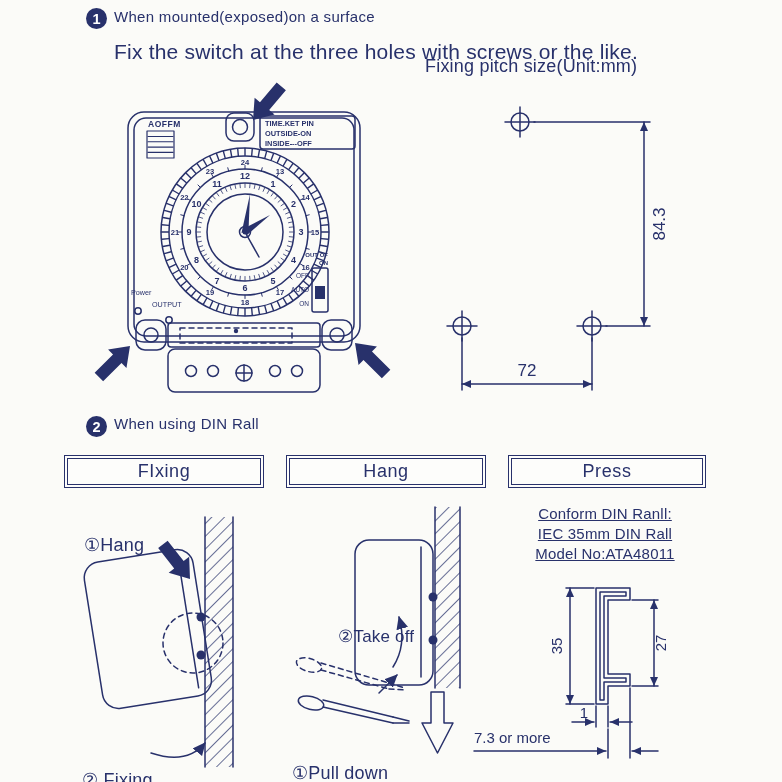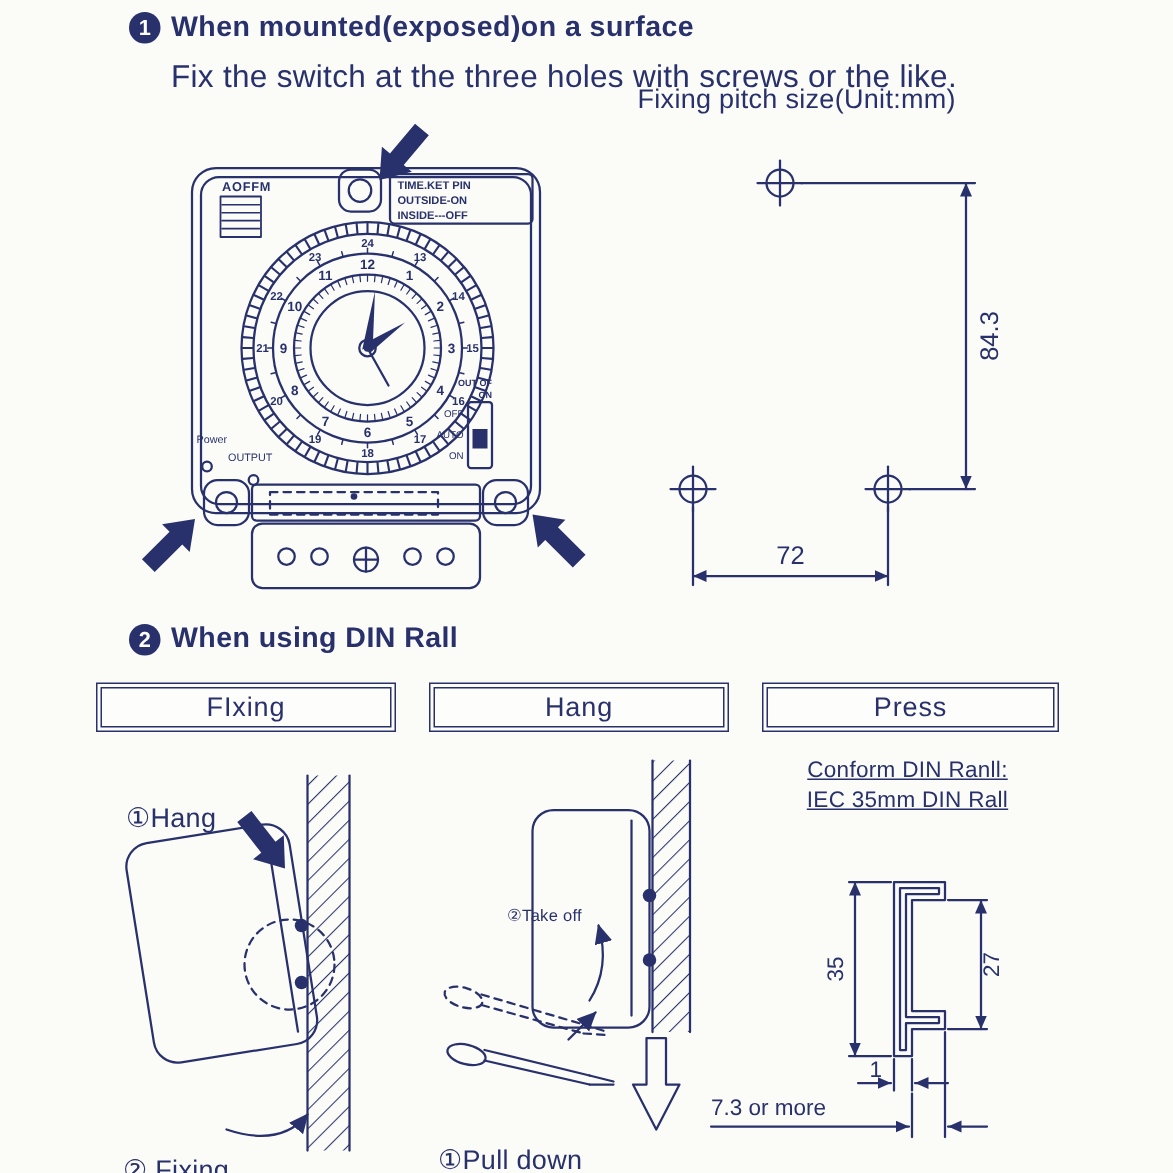--- a/index.html
+++ b/index.html
@@ -1,21 +1,21 @@
 <!DOCTYPE html>
 <html><head>
 <meta charset="utf-8">
 <style>
   html,body{margin:0;padding:0;background:#e9e9e6;}
   .page{position:relative;width:782px;height:782px;margin:0 auto;background:#fbfbf8;
         font-family:"Liberation Sans",sans-serif;color:#28316b;overflow:hidden;}
   .abs{position:absolute;}
   .badge{width:21px;height:21px;border-radius:50%;background:#28316b;color:#fff;
          font-size:14.5px;font-weight:bold;display:flex;align-items:center;justify-content:center;}
-  .h1{font-size:19px;font-weight:700;letter-spacing:.3px;white-space:nowrap;}
+  .h1{font-size:15px;font-weight:400;letter-spacing:.3px;white-space:nowrap;}
   .h2{font-size:21px;font-weight:500;letter-spacing:.2px;white-space:nowrap;}
   .tab{position:absolute;height:31px;border:1.6px solid #28316b;background:#fdfdfb;
        display:flex;align-items:center;justify-content:center;font-size:18px;letter-spacing:.6px;}
   .tab::after{content:"";position:absolute;inset:2px;border:1px solid #28316b;pointer-events:none;}
   svg.fig{position:absolute;overflow:visible;}
   svg text{font-family:"Liberation Sans",sans-serif;fill:#28316b;}
   .s{stroke:#28316b;fill:none;stroke-width:1.5;stroke-linecap:round;stroke-linejoin:round;}
   .f{fill:#28316b;stroke:none;}
   .dash{stroke-dasharray:5 4;}
   .lbl{font-size:18px;letter-spacing:.2px;white-space:nowrap;margin-top:34px;}
@@ -405,30 +405,31 @@
     <path class="s" d="M 84 198 Q 94 188 102 180" stroke-width="4.5" marker-end="url(#headE)"></path>
     <g class="s" stroke-width="1.5">
       <ellipse cx="16" cy="208" rx="13" ry="6.5" transform="rotate(14 16 208)"></ellipse>
       <line x1="28" y1="205" x2="98" y2="222"></line>
       <line x1="28" y1="212" x2="98" y2="228"></line>
       <line x1="98" y1="222" x2="114" y2="226"></line>
       <line x1="98" y1="228" x2="114" y2="228"></line>
     </g>
     <path class="s" d="M136,197 L149,197 L149,228 L158,228 L142.5,258 L127,228 L136,228 Z" stroke-width="1.8"></path>
   </svg>
-  <div class="abs lbl" style="left:338px;top:570px;font-size:11px">②Take off</div>
+  <div class="abs lbl" style="left:338px;top:592px;font-size:17px">②Take off</div>
   <div class="abs lbl" style="left:292px;top:728px;width:180px;text-align:left">
     <div>①Pull down</div>
     <div>the surface</div>
   </div>
 
   
   <div class="abs note" style="left:495px;top:504px;width:220px">
     <div>Conform DIN Ranll:</div>
     <div>IEC 35mm DIN Rall</div>
+    <div>Model No:ATA48011</div>
   </div>
   <svg class="fig" style="left:460px;top:575px" width="250" height="207" viewBox="0 0 250 207">
     <path class="s" stroke-width="1.6" d="M136,13 L170,13 L170,25 L148,25 L148,99 L170,99 L170,111 L148,111 L148,129 L136,129 Z"></path>
     <path class="s" stroke-width="1.1" d="M140,17 L166,17 L166,21 L144,21 L144,103 L166,103 L166,107 L144,107 L144,125 L140,125 Z"></path>
     <g>
       <line class="s" x1="134" y1="13" x2="106" y2="13" stroke-width="1"></line>
       <line class="s" x1="134" y1="129" x2="106" y2="129" stroke-width="1"></line>
       <line class="s" x1="110" y1="13" x2="110" y2="129" stroke-width="1.2" marker-start="url(#arwS)" marker-end="url(#arwE)"></line>
       <text transform="translate(102,71) rotate(-90)" text-anchor="middle" font-size="15">35</text>
     </g>

